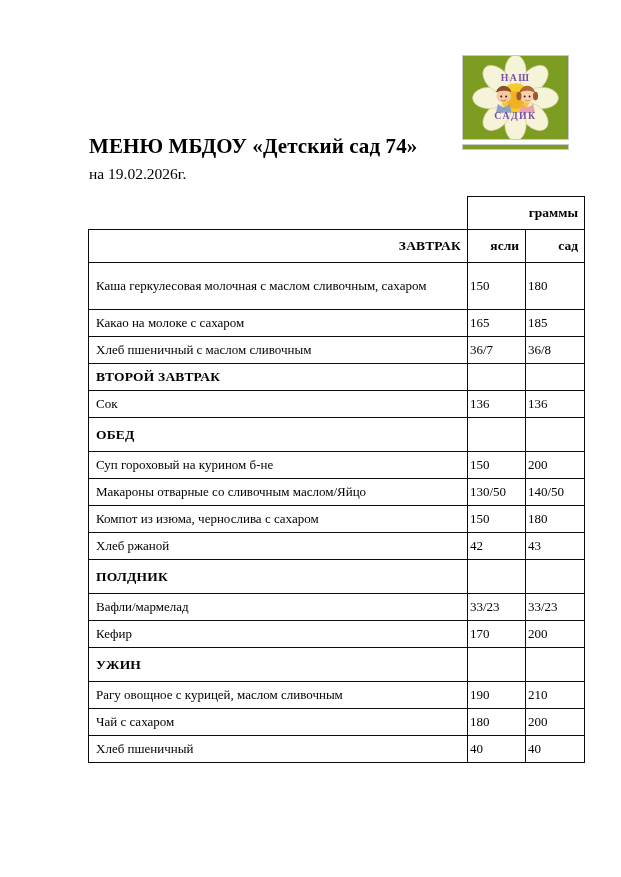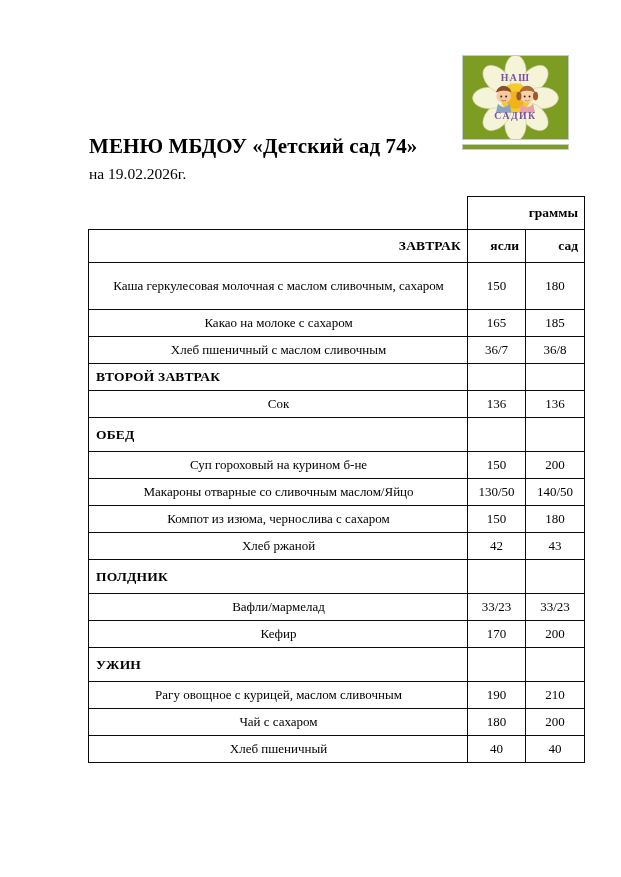--- a/index.html
+++ b/index.html
@@ -96,27 +96,27 @@
   td.section {
     font-weight: bold;
     font-size: 13.5px;
     letter-spacing: .2px;
   }
   tr.section-row td { height: 20px; }
   tr.section-tall td { height: 27px; }
   tr.dish-row td { height: 20px; }
   tr.dish-tall td { height: 40px; }
   td.num {
-    text-align: center;
+    text-align: left;
     font-size: 13px;
     padding-left: 2px;
     padding-right: 2px;
   }
   td.dish {
-    text-align: center;
+    text-align: left;
     font-size: 13px;
     margin-left: 18px;
   }
 </style>
 </head>
 <body>
 
 <div class="logo-wrap">
   <div class="logo-frame">
     <svg class="logo-svg" viewBox="0 0 107 85">

